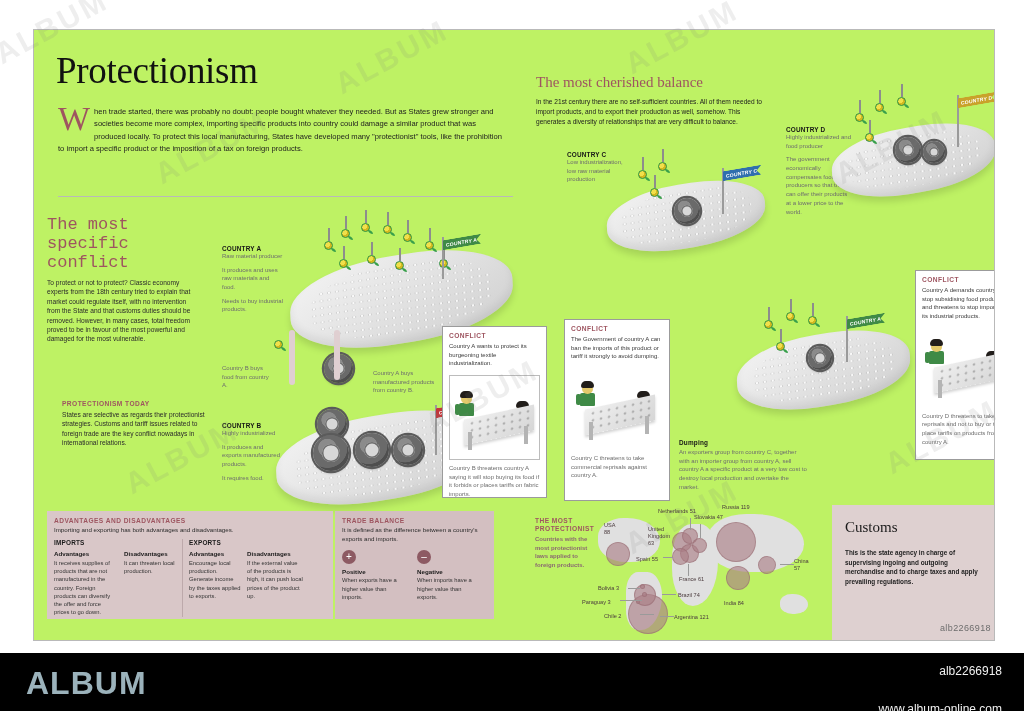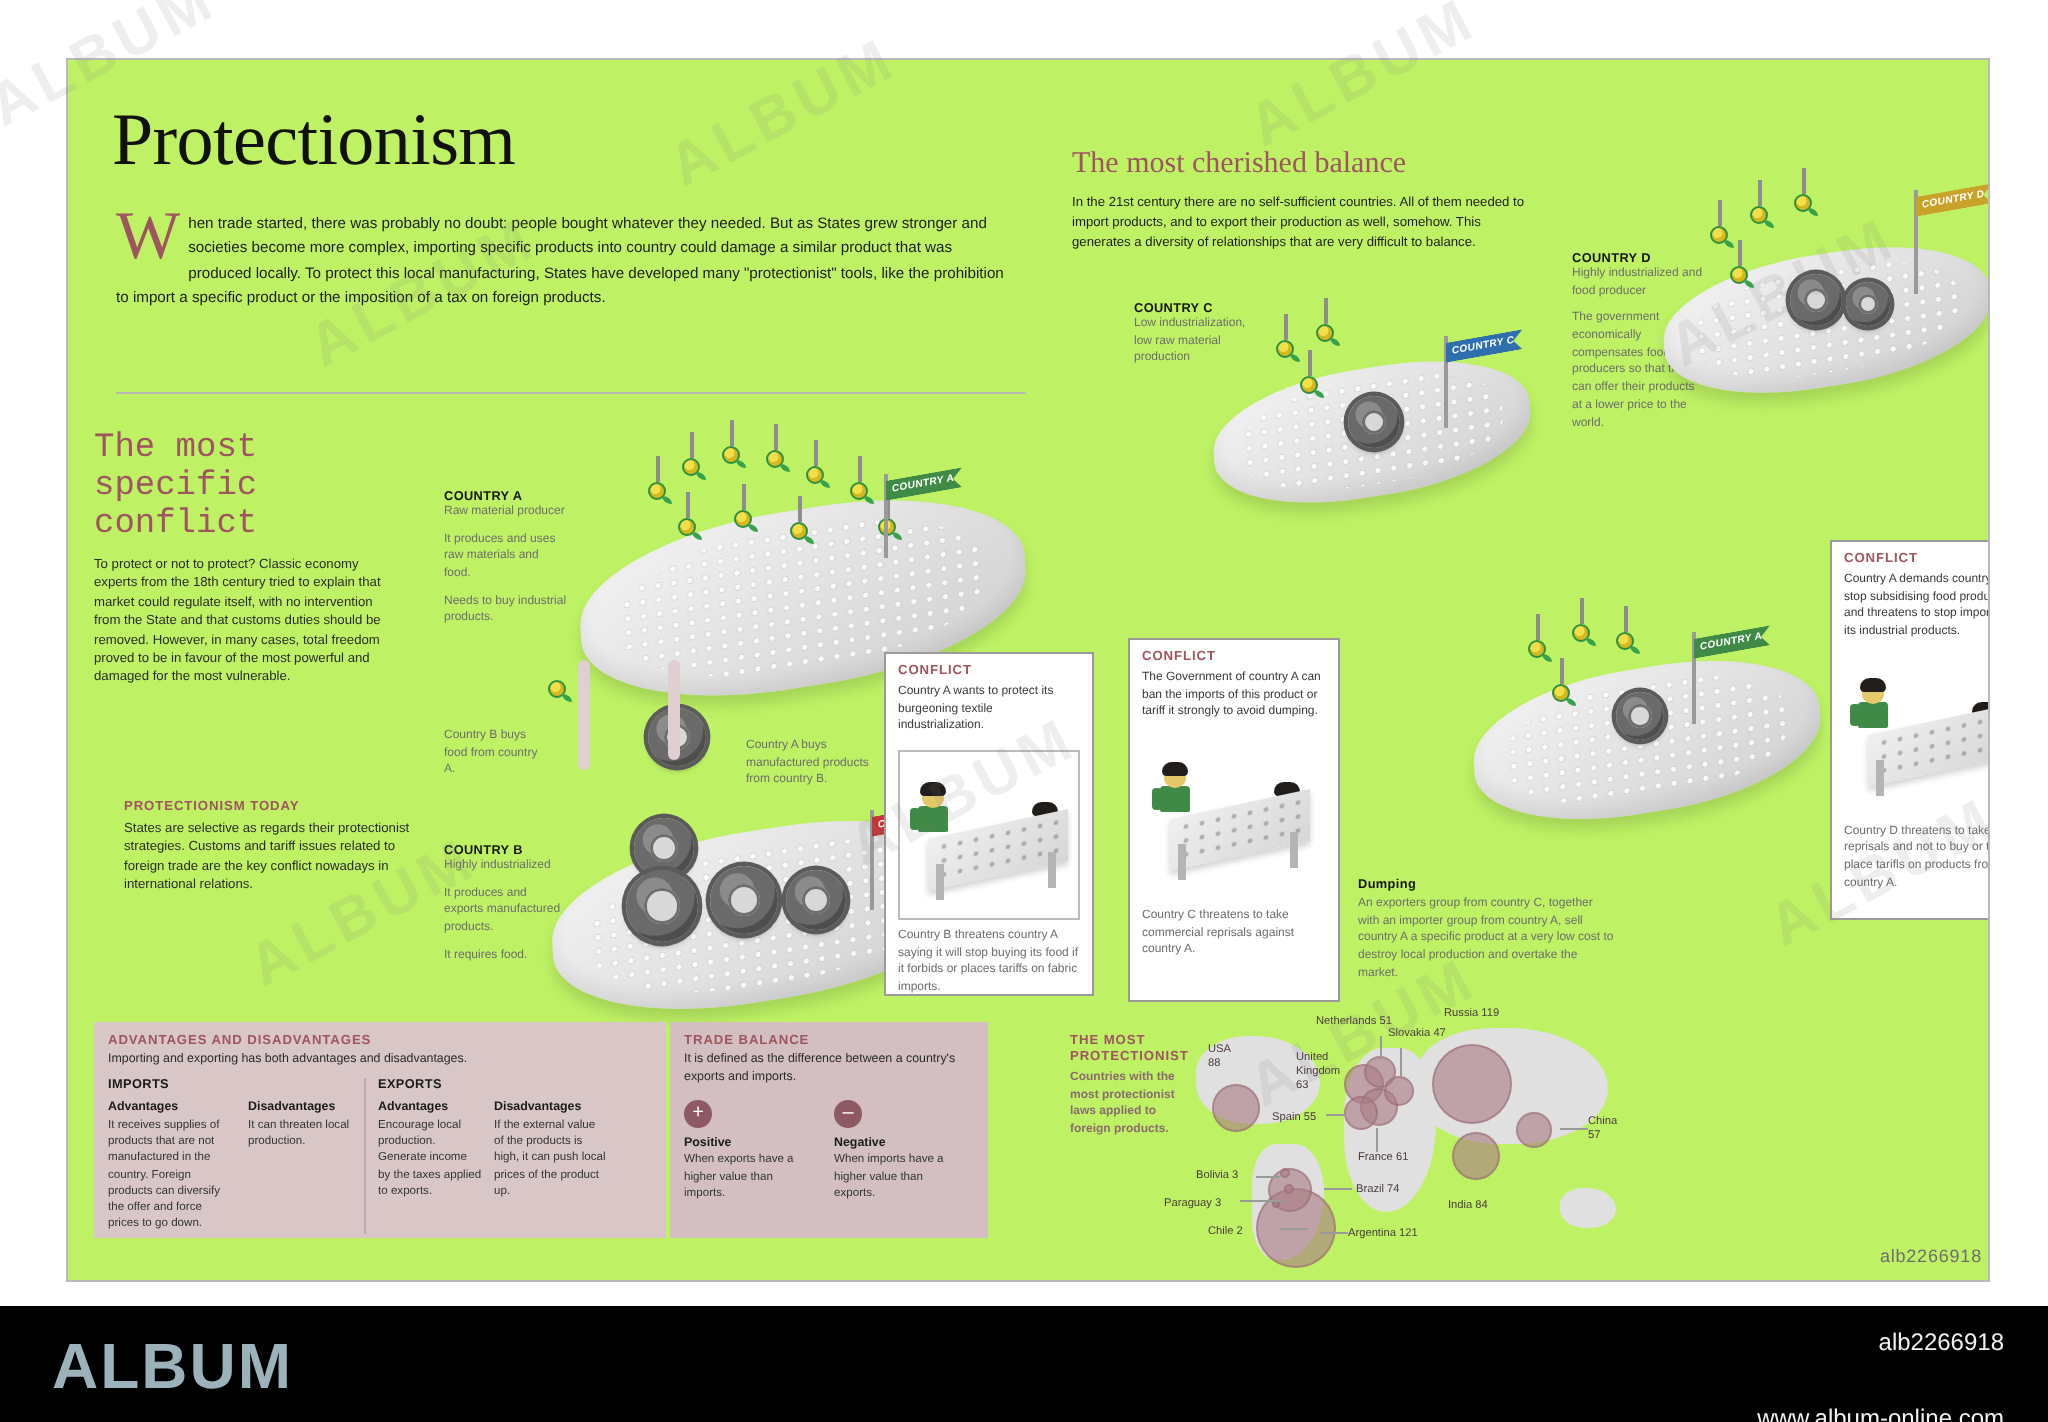--- a/index.html
+++ b/index.html
@@ -626,20 +626,24 @@
     <div class="leader" style="left:141px;top:57px;width:10px;"></div>
     <div class="leader" style="left:258px;top:64px;width:14px;"></div>
     <div class="leader" style="left:166px;top:64px;width:1px;height:12px;"></div>
     <div class="leader" style="left:106px;top:88px;width:12px;"></div>
     <div class="leader" style="left:98px;top:100px;width:22px;"></div>
     <div class="leader" style="left:118px;top:114px;width:14px;"></div>
     <div class="leader" style="left:140px;top:94px;width:14px;"></div>
     <div class="leader" style="left:138px;top:116px;width:14px;"></div>
   </div>
 
+  <div id="panel-customs">
+    <h3>Customs</h3>
+    <p>This is the state agency in charge of supervising ingoing and outgoing merchandise and to charge taxes and apply prevailing regulations.</p>
+  </div>
 </div>
 
 <div id="ref-top">alb2266918</div>
 
 <div class="wm-layer">
   <div class="wm" style="left:-10px;top:10px;">ALBUM</div>
   <div class="wm" style="left:150px;top:130px;">ALBUM</div>
   <div class="wm" style="left:330px;top:40px;">ALBUM</div>
   <div class="wm" style="left:620px;top:20px;">ALBUM</div>
   <div class="wm" style="left:830px;top:130px;">ALBUM</div>

